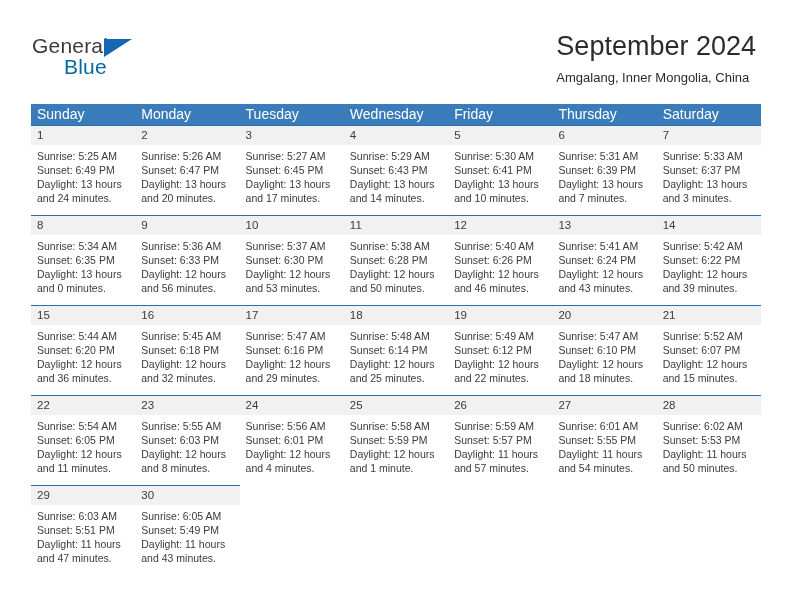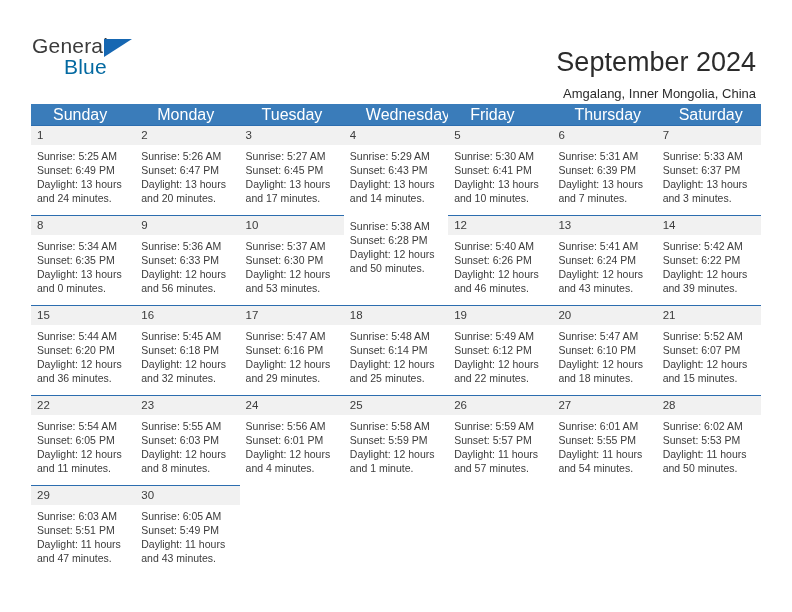--- a/index.html
+++ b/index.html
@@ -60,22 +60,22 @@
     left: 32px;
     top: 21px;
     font-size: 21px;
     color: #0369a1;
     letter-spacing: 0.2px;
   }
 
   .title-block {
     position: absolute;
     right: 36px;
-    top: 46px;
-    text-align: right;
+    top: 30px;
+    text-align: left;
   }
   .cal-title {
     font-size: 27px;
     color: #2b2b2b;
     font-weight: normal;
     line-height: 32px;
     white-space: nowrap;
   }
   .cal-subtitle {
     font-size: 13px;
@@ -92,24 +92,24 @@
     top: 104px;
     width: 730px;
   }
   .dow-row {
     display: flex;
     background: #3a7cba;
     height: 21px;
   }
   .dow {
     flex: 1 1 0;
-    font-size: 16px;
+    font-size: 14px;
     color: #ffffff;
     line-height: 21px;
-    padding-left: 22px;
+    padding-left: 6px;
     box-sizing: border-box;
     white-space: nowrap;
     overflow: hidden;
   }
   .week {
     display: flex;
     height: 90px;
     position: relative;
   }
   .cell {
@@ -283,20 +283,23 @@
               <div class="daynum">10</div>
             </div>
             <div class="cell-lines">
               <div class="line">Sunrise: 5:37 AM</div>
               <div class="line">Sunset: 6:30 PM</div>
               <div class="line">Daylight: 12 hours</div>
               <div class="line">and 53 minutes.</div>
             </div>
           </div>
           <div class="cell filled">
+            <div class="daynum-band">
+              <div class="daynum">11</div>
+            </div>
             <div class="cell-lines">
               <div class="line">Sunrise: 5:38 AM</div>
               <div class="line">Sunset: 6:28 PM</div>
               <div class="line">Daylight: 12 hours</div>
               <div class="line">and 50 minutes.</div>
             </div>
           </div>
           <div class="cell filled">
             <div class="daynum-band">
               <div class="daynum">12</div>

